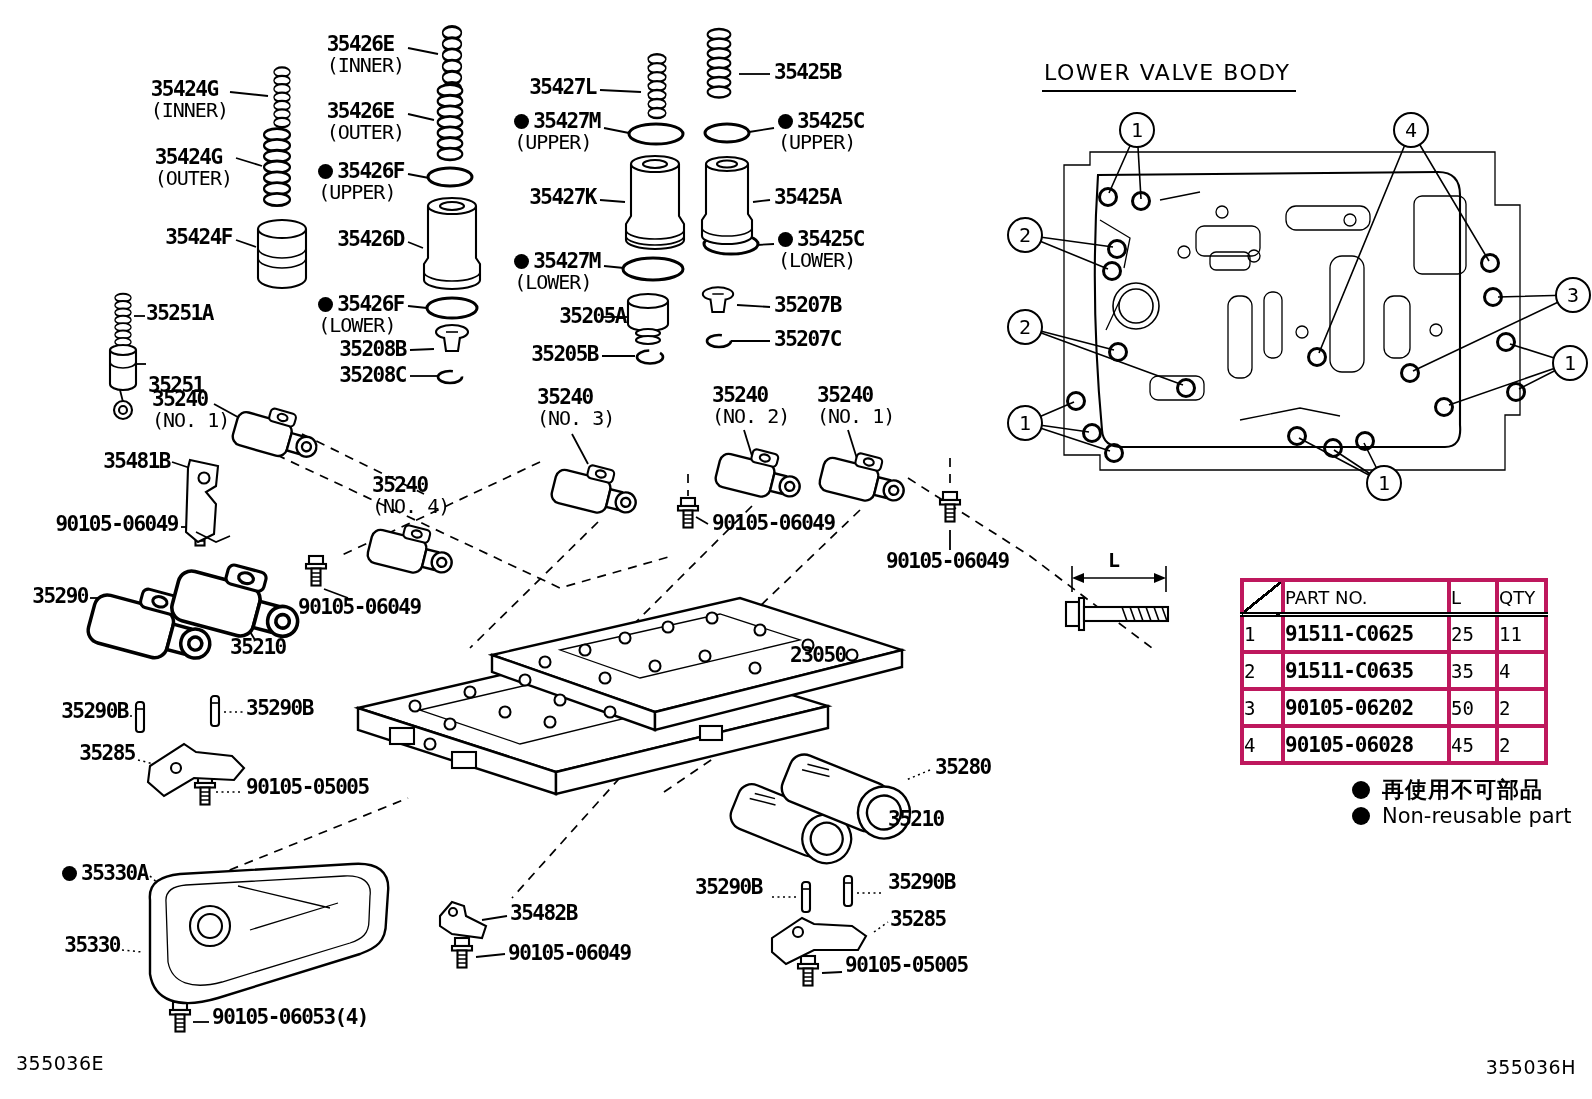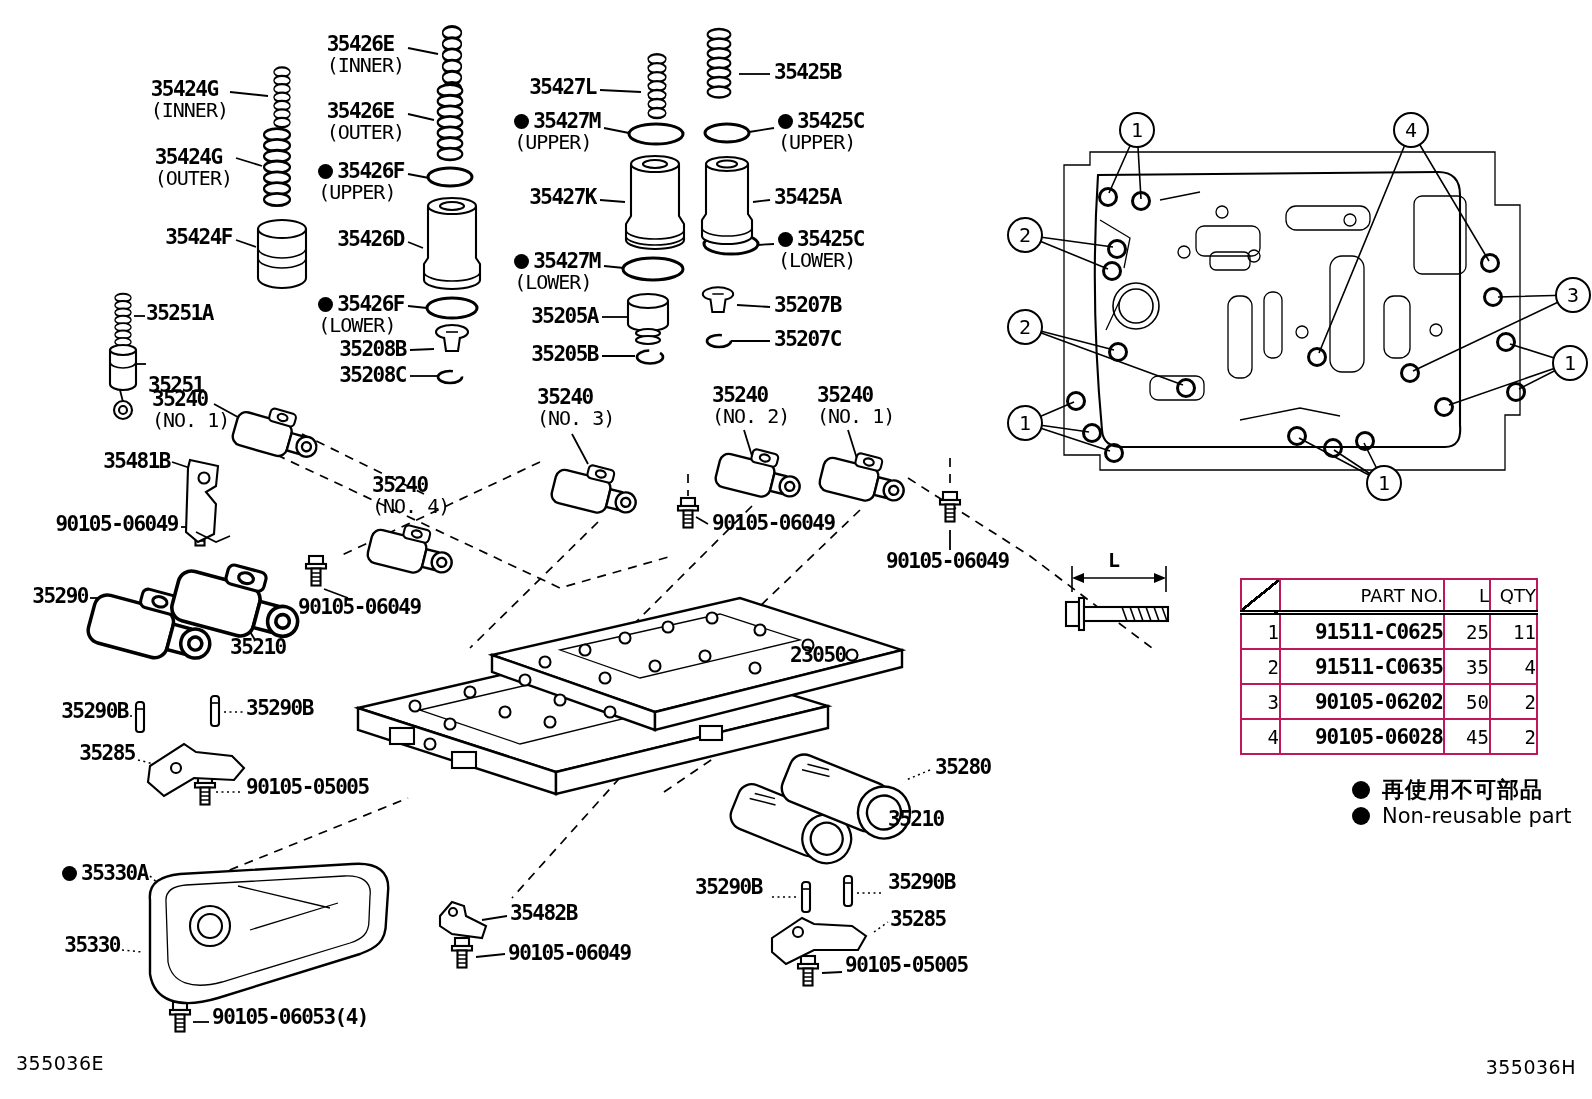--- a/index.html
+++ b/index.html
@@ -24,21 +24,21 @@
               background:#000;margin-right:4px;vertical-align:-1px;}
   .callout{position:absolute;width:32px;height:32px;border:2.5px solid #000;border-radius:50%;
            background:#fff;display:flex;align-items:center;justify-content:center;
            font-size:20px;transform:translate(-50%,-50%);z-index:5;}
   
   #section-title{position:absolute;left:1042px;top:60px;font-family:"DejaVu Sans",sans-serif;
            font-size:22px;letter-spacing:1.5px;border-bottom:2.5px solid #000;padding:0 6px 5px 2px;}
   
   #bolt-table{position:absolute;left:1240px;top:578px;border-collapse:collapse;
               font-family:"DejaVu Sans Mono",monospace;}
-  #bolt-table th,#bolt-table td{border:2px solid #be185d;text-align:right;padding:0;}
+  #bolt-table th,#bolt-table td{border:4px solid #be185d;text-align:left;padding:0;}
   #bolt-table thead th{height:30px;font-family:"DejaVu Sans",sans-serif;font-weight:normal;
               font-size:18px;border-bottom:5px double #000;}
   #bolt-table td{height:33px;font-size:19px;}
   .c-ref{width:37px;} .c-part{width:162px;} .c-l{width:44px;} .c-qty{width:45px;}
   #bolt-table td.part{font-weight:bold;font-size:21px;letter-spacing:-1px;}
   th.diag{background:linear-gradient(to bottom right,transparent 47%,#000 47%,#000 53%,transparent 53%);}
   
   .legend-row{position:absolute;display:flex;align-items:center;gap:12px;
               font-family:"DejaVu Sans",sans-serif;}
   .legend-dot{width:18px;height:18px;border-radius:50%;background:#000;flex:0 0 auto;}
@@ -391,20 +391,21 @@
     <polygon points="1166,578 1154,573 1154,583" fill="#000"></polygon>
     <g transform="translate(1066,594)">
       <rect class="st2" x="0" y="8" width="13" height="24"></rect>
       <rect class="st2" x="13" y="4" width="5" height="32"></rect>
       <rect class="st2" x="18" y="13" width="84" height="14"></rect>
       <path class="ln" d="M56,13 l5,14 M64,13 l5,14 M72,13 l5,14 M80,13 l5,14 M88,13 l5,14 M96,13 l5,14"></path>
     </g>
   </g>
 </svg>
 
+<div id="section-title">LOWER VALVE BODY</div>
 
 <div id="labels-layer">
       <div class="label" style="right: 1364px; text-align: left; top: 78px;"><span class="no">35424G</span><span class="sub">(INNER)</span></div>
       <div class="label" style="right: 1360px; text-align: left; top: 146px;"><span class="no">35424G</span><span class="sub">(OUTER)</span></div>
       <div class="label" style="right: 1360px; text-align: left; top: 226px;"><span class="no">35424F</span></div>
       <div class="label" style="left: 146px; top: 302px;"><span class="no">35251A</span></div>
       <div class="label" style="left: 148px; top: 358px; margin-top: 16px;"><span class="no">35251</span></div>
       <div class="label" style="left: 152px; top: 388px;"><span class="no">35240</span><span class="sub">(NO. 1)</span></div>
       <div class="label" style="right: 1422px; text-align: left; top: 450px;"><span class="no">35481B</span></div>
       <div class="label" style="right: 1414px; text-align: left; top: 513px;"><span class="no">90105-06049</span></div>
@@ -421,21 +422,21 @@
       <div class="label" style="right: 1188px; text-align: left; top: 100px;"><span class="no">35426E</span><span class="sub">(OUTER)</span></div>
       <div class="label" style="right: 1188px; text-align: left; top: 160px;"><span class="dot"></span><span class="no">35426F</span><span class="sub">(UPPER)</span></div>
       <div class="label" style="right: 1188px; text-align: left; top: 228px;"><span class="no">35426D</span></div>
       <div class="label" style="right: 1188px; text-align: left; top: 293px;"><span class="dot"></span><span class="no">35426F</span><span class="sub">(LOWER)</span></div>
       <div class="label" style="right: 1186px; text-align: left; top: 338px;"><span class="no">35208B</span></div>
       <div class="label" style="right: 1186px; text-align: left; top: 364px;"><span class="no">35208C</span></div>
       <div class="label" style="right: 996px; text-align: left; top: 76px;"><span class="no">35427L</span></div>
       <div class="label" style="right: 992px; text-align: left; top: 110px;"><span class="dot"></span><span class="no">35427M</span><span class="sub">(UPPER)</span></div>
       <div class="label" style="right: 996px; text-align: left; top: 186px;"><span class="no">35427K</span></div>
       <div class="label" style="right: 992px; text-align: left; top: 250px;"><span class="dot"></span><span class="no">35427M</span><span class="sub">(LOWER)</span></div>
-      <div class="label" style="right: 994px; text-align: left; top: 305px; margin-left: 48px;"><span class="no">35205A</span></div>
+      <div class="label" style="right: 966px; text-align: left; top: 305px; margin-left: 48px;"><span class="no">35205A</span></div>
       <div class="label" style="right: 994px; text-align: left; top: 343px; margin-left: 35px;"><span class="no">35205B</span></div>
       <div class="label" style="left: 774px; top: 61px;"><span class="no">35425B</span></div>
       <div class="label" style="left: 778px; top: 110px;"><span class="dot"></span><span class="no">35425C</span><span class="sub">(UPPER)</span></div>
       <div class="label" style="left: 774px; top: 186px;"><span class="no">35425A</span></div>
       <div class="label" style="left: 778px; top: 228px;"><span class="dot"></span><span class="no">35425C</span><span class="sub">(LOWER)</span></div>
       <div class="label" style="left: 774px; top: 294px;"><span class="no">35207B</span></div>
       <div class="label" style="left: 774px; top: 328px;"><span class="no">35207C</span></div>
       <div class="label" style="left: 537px; top: 386px;"><span class="no">35240</span><span class="sub">(NO. 3)</span></div>
       <div class="label" style="left: 712px; top: 384px;"><span class="no">35240</span><span class="sub">(NO. 2)</span></div>
       <div class="label" style="left: 817px; top: 384px;"><span class="no">35240</span><span class="sub">(NO. 1)</span></div>

